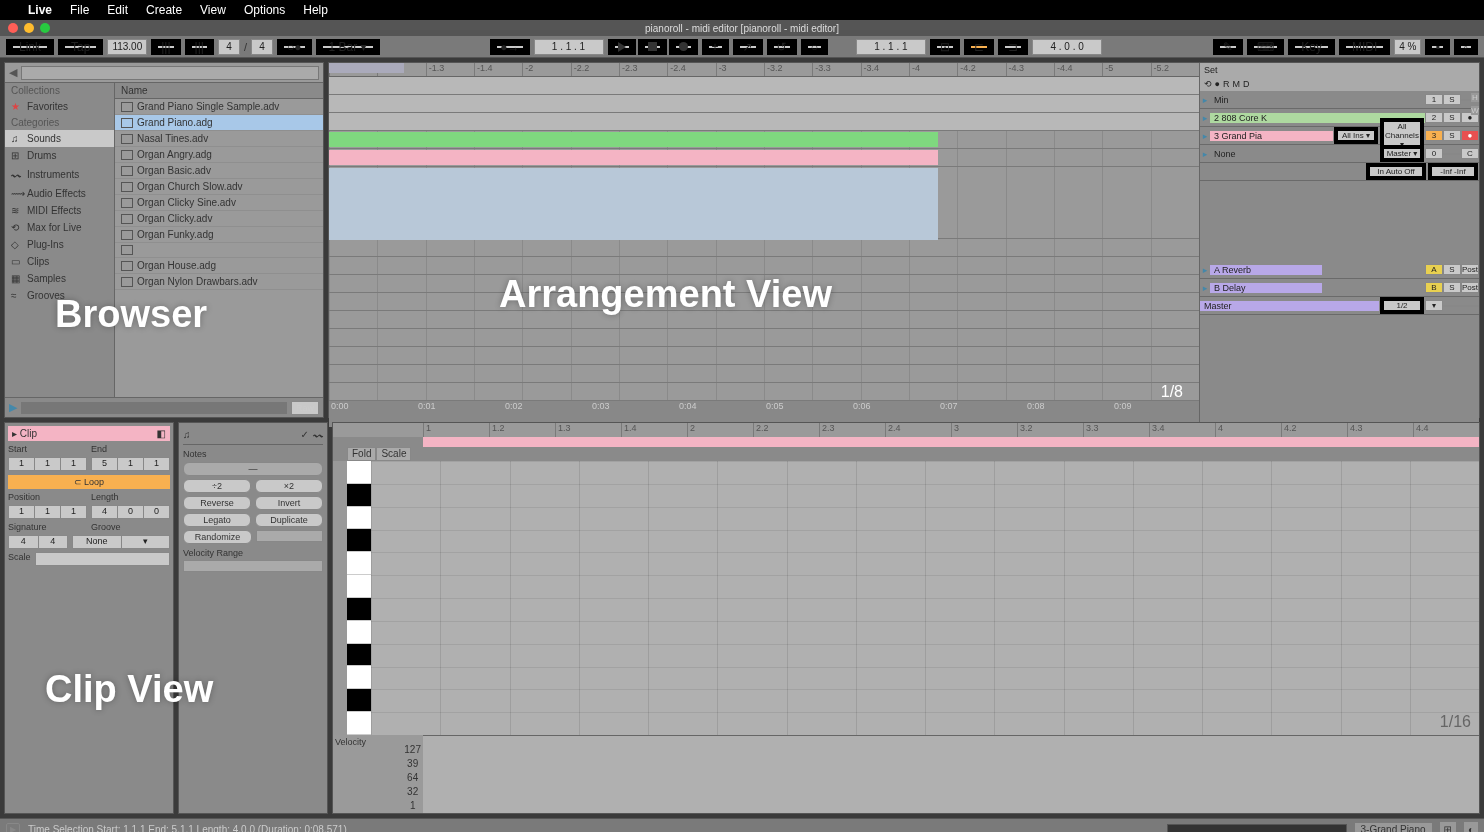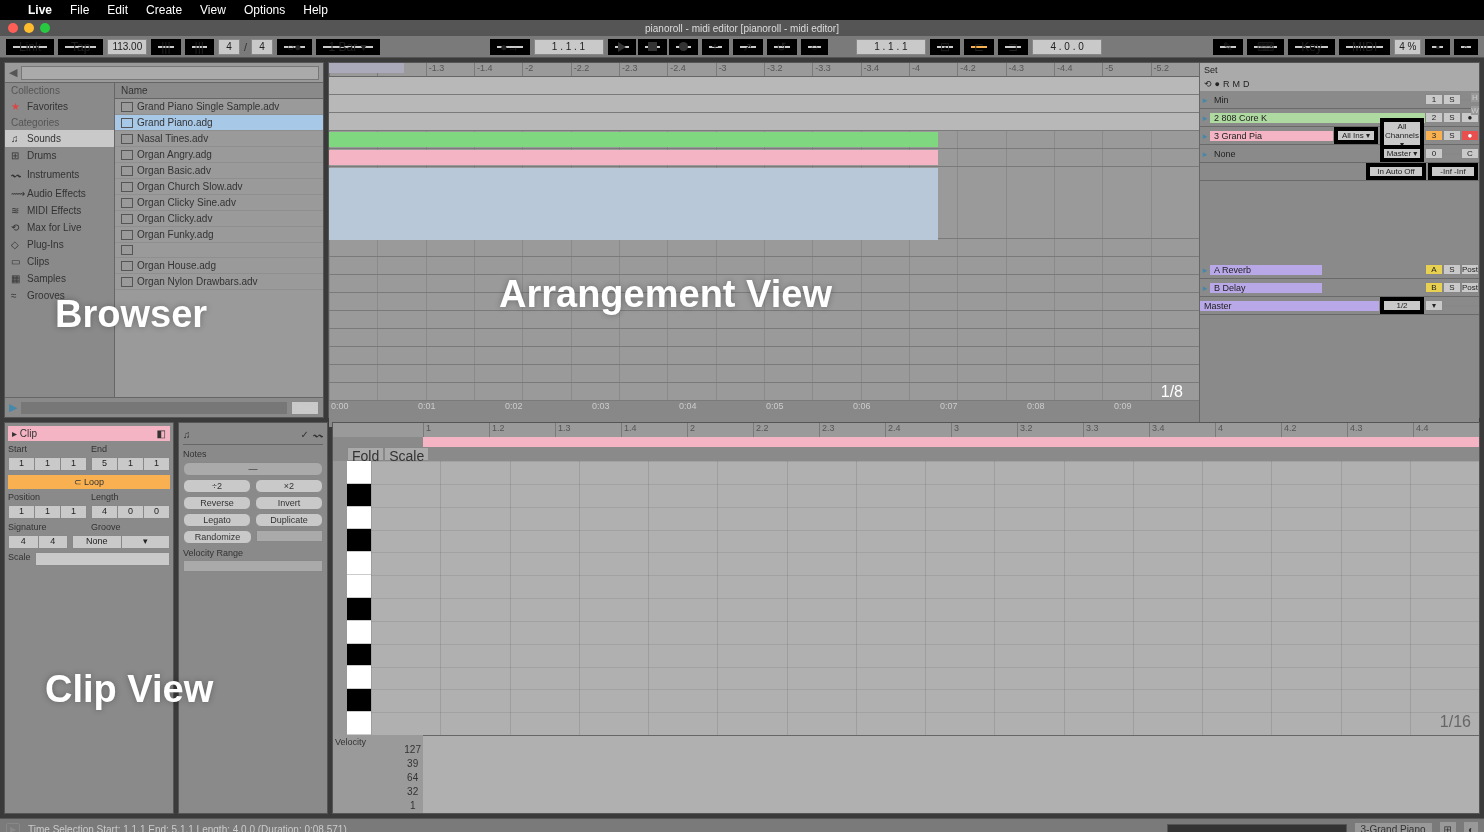--- a/index.html
+++ b/index.html
@@ -87,21 +87,21 @@
 .notesp .nbtn { flex:1; background:#c9c9c9; border:1px solid #888; font-size:9px; text-align:center; padding:1px; margin-top:3px; border-radius:6px; color:#333; }
 .notesp .pair{display:flex;gap:4px}
 .notesp .lbl2{font-size:9px;color:#333;margin-top:4px}
 .notesp .slid{height:12px;background:#aaa;border:1px solid #888;margin-top:2px}
 
 .proll { flex:1; background:#8a8a8a; border:1px solid #555; display:flex; flex-direction:column; position:relative; }
 .prul { height:14px; background:#9a9a9a; display:flex; font-size:9px; color:#555; padding-left:90px; }
 .prul .t{flex:1;border-left:1px solid #7a7a7a;padding-left:2px}
 .ploop { height:10px; background:#f4b4c4; margin-left:90px; }
 .pfold { height:14px; display:flex; }
-.pfold .fb{background:#aaa;border:1px solid #888;font-size:14px;padding:0 4px;color:#333}
+.pfold .fb{background:#aaa;border:1px solid #888;font-size:10px;padding:0 4px;color:#333}
 .pmain { flex:1; display:flex; }
 .pside { width:14px; background:#999; }
 .keys { width:24px; background:#fff; display:flex; flex-direction:column; }
 .keys .k{flex:1;border-bottom:1px solid #ccc}
 .keys .k.b{background:#000}
 .klbl { width:52px; background:#9a9a9a; font-size:8px; color:#333; position:relative; }
 .klbl .c4{position:absolute;top:2px;left:2px}
 .klbl .c3{position:absolute;bottom:2px;left:2px}
 .pgrid { flex:1; background:#b0b0b0; position:relative; }
 .pgrid .hz{position:absolute;left:0;right:0;height:1px;background:rgba(0,0,0,.08)}

